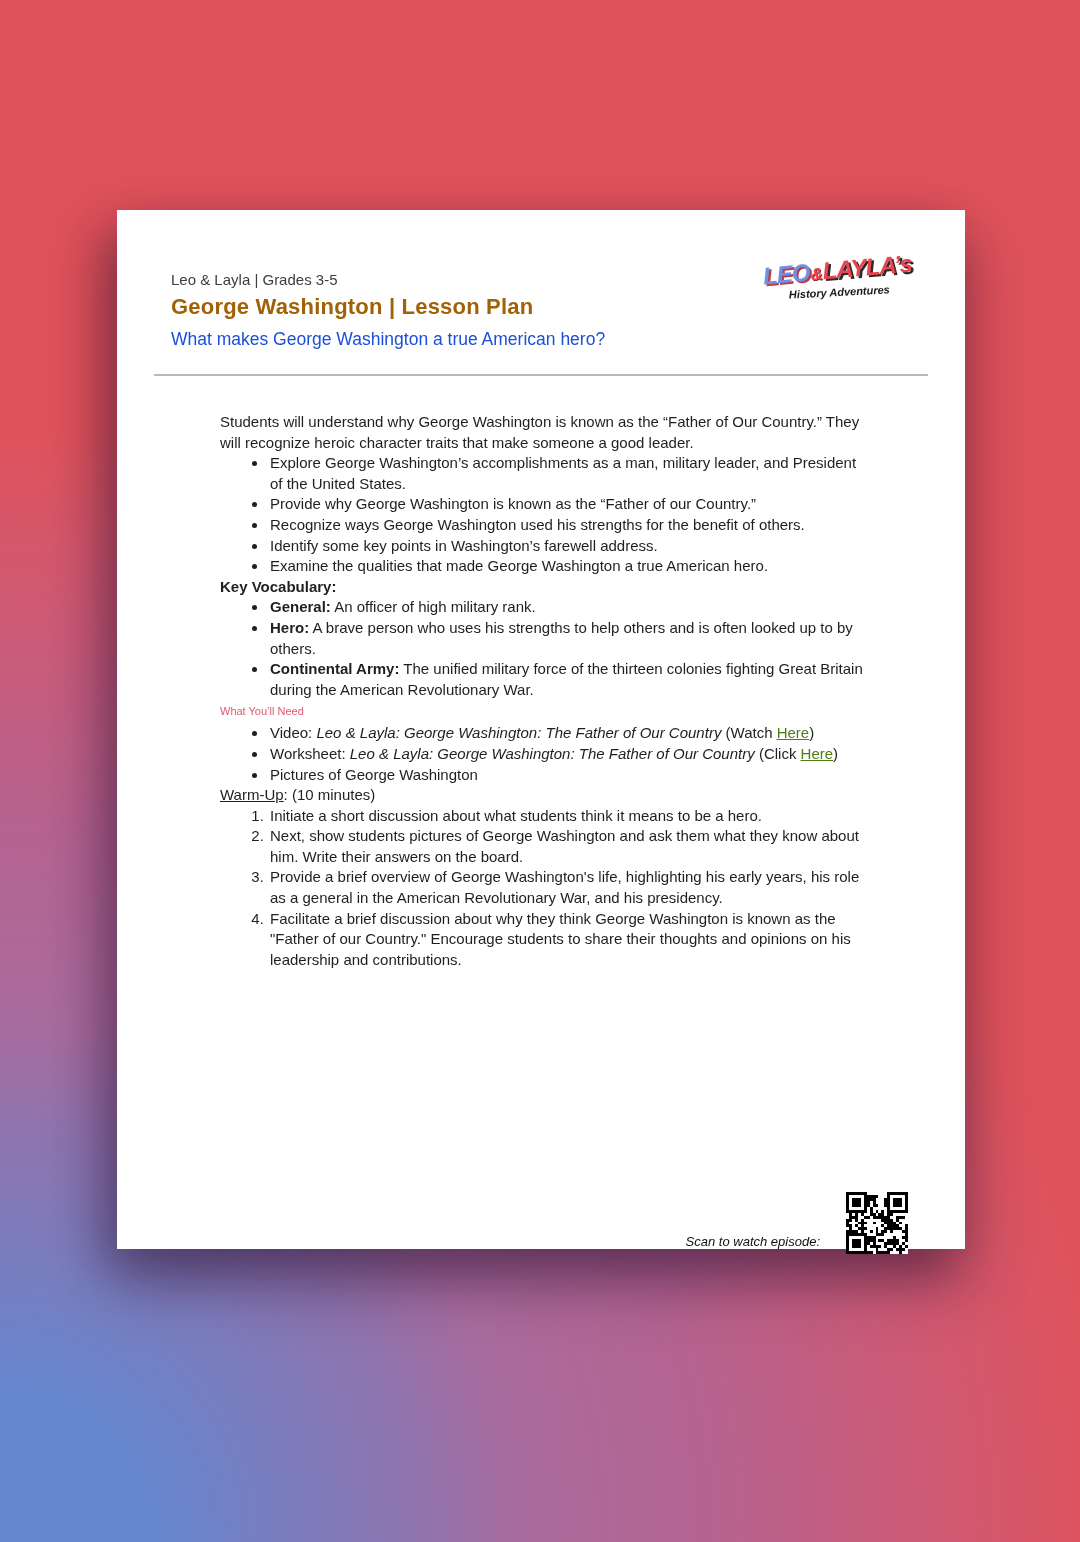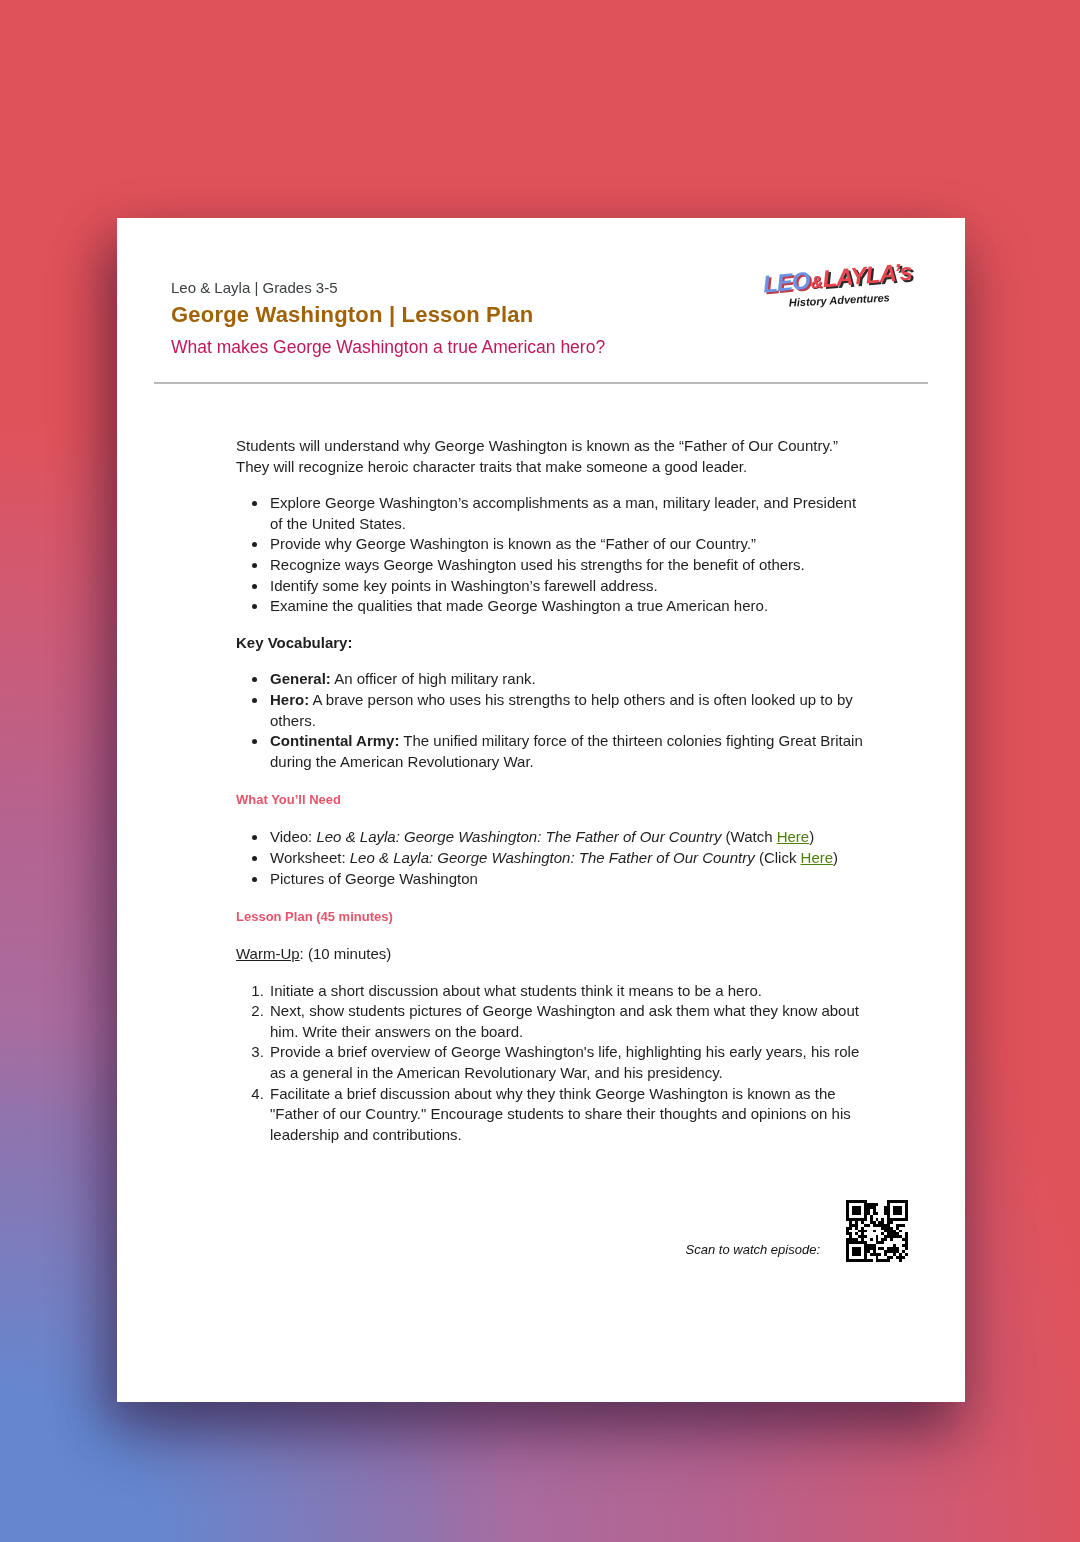--- a/index.html
+++ b/index.html
@@ -6,47 +6,47 @@
   body{
     width:1080px;height:1542px;position:relative;overflow:hidden;
     font-family:"Liberation Sans", sans-serif;
     background:
       radial-gradient(circle 1300px at 0% 100%,
         #6487d0 0%, #6487d0 11%, #8f74ae 32%,
         #a96c9e 40%, #b56390 55%, #cf5a74 72%,
         #e0525a 86%, #e0525a 100%);
   }
   .page{
-    position:absolute;left:117px;top:218px;width:848px;height:1184px;
+    position:absolute;left:117px;top:210px;width:848px;height:1039px;
     background:#ffffff;
     box-shadow:0 30px 60px rgba(40,16,48,.45), -16px 20px 42px rgba(40,16,48,.28);
   }
   
   .page-header{position:relative;padding:60px 57px 0 54px;}
   .kicker{font-size:15px;color:#3c4043;line-height:19px;}
   .doc-title{font-size:22px;font-weight:bold;color:#a16207;line-height:26px;margin-top:5px;letter-spacing:.2px;}
-  .doc-subtitle{font-size:17.5px;color:#be185d;line-height:22px;margin-top:8px;}
+  .doc-subtitle{font-size:17.5px;color:#1d4ed8;line-height:22px;margin-top:8px;}
   .rule{border:none;border-top:2px solid #b9b9b9;margin:24px 37px 0 37px;}
   
   .logo{position:absolute;top:46px;right:52px;width:150px;text-align:center;transform:rotate(-5deg);}
   .logo-words{font-style:italic;font-weight:bold;font-size:24px;letter-spacing:-1px;white-space:nowrap;}
   .logo-w1{color:#6a93e8;text-shadow:2px 2px 0 #c23b44;}
   .logo-amp{color:#e8454f;font-size:17px;text-shadow:1px 1px 0 #8d2f35;padding:0 1px;}
   .logo-w2{color:#e8454f;text-shadow:2px 2px 0 #2b2b2b;}
   .logo-tagline{font-style:italic;font-weight:bold;font-size:11px;color:#1a1a1a;margin-top:2px;transform:rotate(2deg);}
   
   .page-body{padding:36px 95px 0 103px;font-size:15px;line-height:20.6px;color:#1f1f1f;}
-  .page-body p{margin:16px;}
+  .page-body p{margin:0;}
   .gap{margin-top:20.6px;}
   .bold{font-weight:bold;}
   ul.bullets{margin:0;padding-left:48px;}
   ul.bullets li{padding-left:2px;}
   ol.steps{margin:0;padding-left:48px;}
   ol.steps li{padding-left:2px;}
-  .red-heading{font-size:13px;font-weight:bold;color:#e4556a;line-height:23px;}
+  .red-heading{font-size:11px;font-weight:normal;color:#e4556a;line-height:23px;}
   .wyn-heading{margin-top:18px;margin-bottom:5px;}
   .lp-heading{margin-top:21px;margin-bottom:3px;}
   a.doc-link{color:#4d7c0f;text-decoration:underline;cursor:pointer;}
   .it{font-style:italic;}
   .u{text-decoration:underline;}
   
   .scan-row{position:absolute;right:57px;top:982px;display:flex;align-items:flex-end;justify-content:center;}
   .scan-caption{font-style:italic;font-size:13px;color:#111;margin-right:26px;margin-bottom:5px;}
   .qr{width:62px;height:62px;}
   .qr svg{display:block;width:62px;height:62px;shape-rendering:crispEdges;}
@@ -90,21 +90,20 @@
 
 
 
     <p class="red-heading wyn-heading">What You’ll Need</p>
     <ul class="bullets">
       <li><span>Video: </span><span class="it">Leo &amp; Layla: George Washington: The Father of Our Country</span><span> (Watch </span><a class="doc-link">Here</a><span>)</span></li>
       <li><span>Worksheet: </span><span class="it">Leo &amp; Layla: George Washington: The Father of Our Country</span><span> (Click </span><a class="doc-link">Here</a><span>)</span></li>
       <li>Pictures of George Washington</li>
     </ul>
 
-    <p class="red-heading lp-heading">Lesson Plan (45 minutes)</p>
     <p><span class="u">Warm-Up</span><span>: (10 minutes)</span></p>
     <ol class="steps">
       <li>Initiate a short discussion about what students think it means to be a hero.</li>
       <li>Next, show students pictures of George Washington and ask them what they know about him. Write their answers on the board.</li>
       <li>Provide a brief overview of George Washington's life, highlighting his early years, his role as a general in the American Revolutionary War, and his presidency.</li>
       <li>Facilitate a brief discussion about why they think George Washington is known as the "Father of our Country." Encourage students to share their thoughts and opinions on his leadership and contributions.</li>
     </ol>
 
   </div>
 

